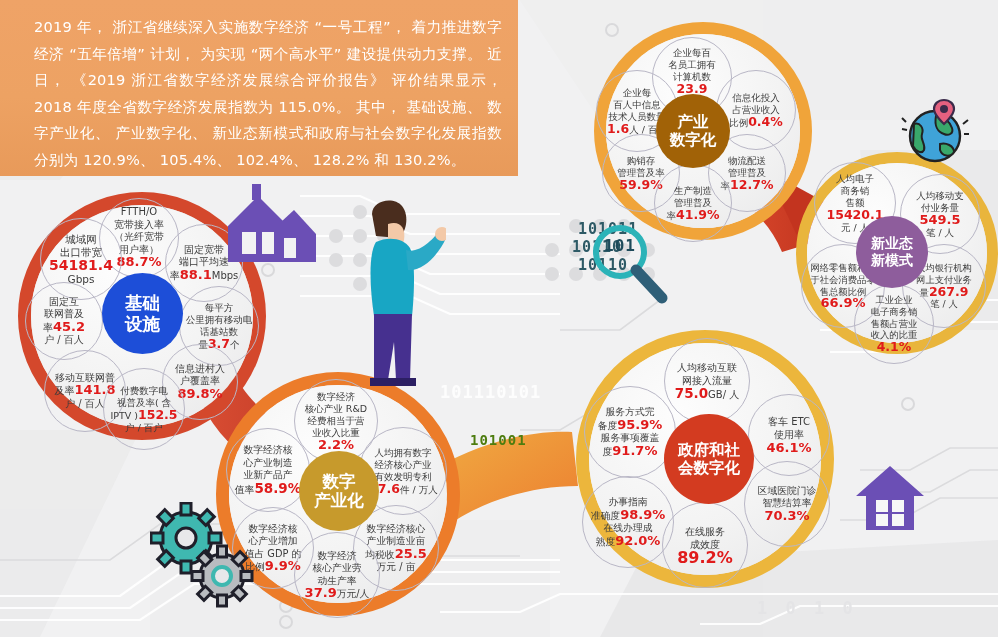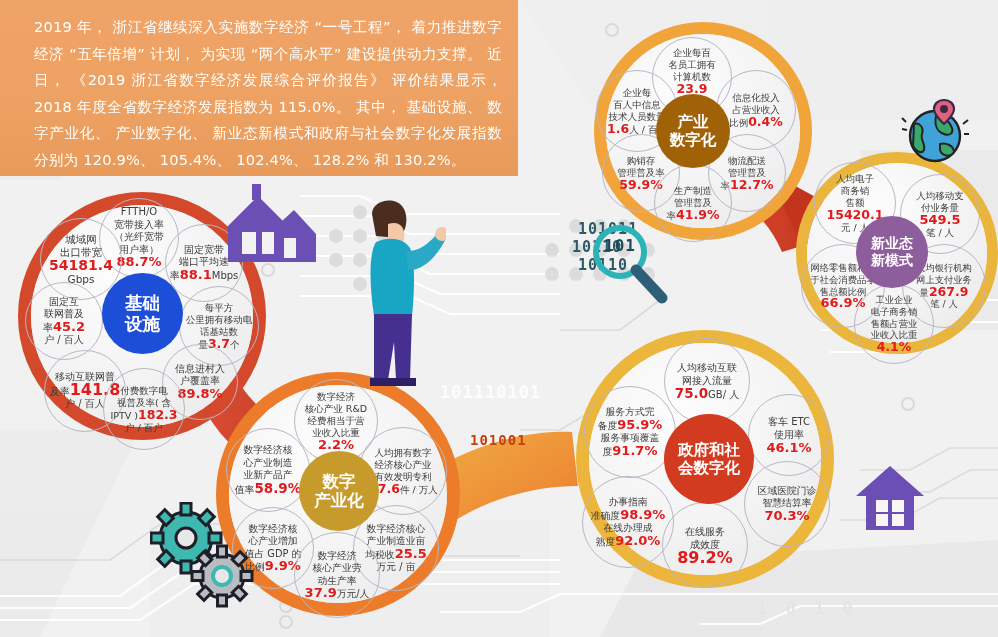--- a/index.html
+++ b/index.html
@@ -254,21 +254,21 @@
   <div class="binary" style="left:578px;top:220px;font-size:15px;">101011</div>
   <div class="binary" style="left:572px;top:238px;font-size:15px;">10110</div>
   <div class="binary" style="left:578px;top:256px;font-size:15px;">10110</div>
   <svg class="deco" style="left:588px;top:222px;width:90px;height:90px;" viewBox="0 0 90 90">
     <circle cx="32" cy="30" r="24" fill="none" stroke="#2bb3b8" stroke-width="6"></circle>
     <path d="M48,48 L74,76" stroke="#2f5f78" stroke-width="11" stroke-linecap="round"></path>
   </svg>
   <div class="binary" style="left:604px;top:236px;font-size:16px;color:#1d4a5a;">101</div>
 
   <div class="binary faint" style="left:440px;top:382px;font-size:17px;opacity:.9;">101110101</div>
-  <div class="binary" style="left:470px;top:432px;font-size:14px;color:#c2410c;">101001</div>
+  <div class="binary" style="left:470px;top:432px;font-size:14px;color:#4d7c0f;">101001</div>
   <div class="binary" style="left:757px;top:598px;font-size:17px;color:#e4e4e6;letter-spacing:4px;">1 0 1 0</div>
 
   <div class="cluster" style="left:18px;top:192px;width:248px;height:248px;">
     <div class="ring" style="border:13px solid #d4482c;box-shadow:0 2px 5px rgba(0,0,0,.18) inset;"></div>
     <div class="inner-disc" style="inset:13px;"></div>
 
     <div class="hub" style="left:84px;top:81px;width:81px;height:81px;background:#1d4ed8;font-size:17.5px;">
       <span>基础</span>
       <span>设施</span>
     </div>
@@ -304,27 +304,27 @@
 量</span><span class="v" style="font-size:12.5px">3.7</span><span>个</span></span>
     </div>
 
     <div class="bub" style="left:144px;top:152px;width:76px;height:76px;font-size:10px;line-height:12.5px;">
       <span class="t"><span style="white-space:pre-line">信息进村入
 户覆盖率</span><br><span class="v" style="font-size:13px">89.8%</span></span>
     </div>
 
     <div class="bub" style="left:26px;top:158px;width:82px;height:82px;font-size:10px;line-height:12.5px;">
       <span class="t"><span style="white-space:pre-line">移动互联网普
-及率</span><span class="v" style="font-size:16px">141.8</span><br><span>户 / 百人</span></span>
+及率</span><span class="v" style="font-size:13px">141.8</span><br><span>户 / 百人</span></span>
     </div>
 
     <div class="bub" style="left:85px;top:176px;width:82px;height:82px;font-size:9.5px;line-height:12px;">
       <span class="t"><span style="white-space:pre-line">付费数字电
 视普及率( 含
-IPTV )</span><span class="v" style="font-size:12.5px">182.3</span><br><span>户 / 百户</span></span>
+IPTV )</span><span class="v" style="font-size:12.5px">152.5</span><br><span>户 / 百户</span></span>
     </div>
   </div>
 
   <div class="cluster" style="left:216px;top:372px;width:244px;height:244px;">
     <div class="ring" style="border:13px solid #ec7c2a;"></div>
     <div class="inner-disc" style="inset:13px;"></div>
 
     <div class="hub" style="left:83px;top:79px;width:80px;height:80px;background:#c79a2c;font-size:16.5px;">
       <span>数字</span>
       <span>产业化</span>
@@ -445,21 +445,21 @@
     <div class="bub" style="left:106px;top:92px;width:84px;height:84px;font-size:9.3px;line-height:11.8px;">
       <span class="t"><span style="white-space:pre-line">人均银行机构
 网上支付业务
 量</span><span class="v" style="font-size:12.5px">267.9</span><br><span>笔 / 人</span></span>
     </div>
 
     <div class="bub" style="left:58px;top:132px;width:80px;height:80px;font-size:9.3px;line-height:11.8px;">
       <span class="t"><span style="white-space:pre-line">工业企业
 电子商务销
 售额占营业
-业收入比重</span><br><span class="v" style="font-size:12.5px">4.1%</span></span>
+收入的比重</span><br><span class="v" style="font-size:12.5px">4.1%</span></span>
     </div>
   </div>
 
   <div class="cluster" style="left:576px;top:330px;width:258px;height:258px;">
     <div class="ring" style="border:13px solid #ecb63c;"></div>
     <div class="inner-disc" style="inset:13px;"></div>
 
     <div class="hub" style="left:88px;top:84px;width:90px;height:90px;background:#d33b20;font-size:15.5px;">
       <span>政府和社</span>
       <span>会数字化</span>

